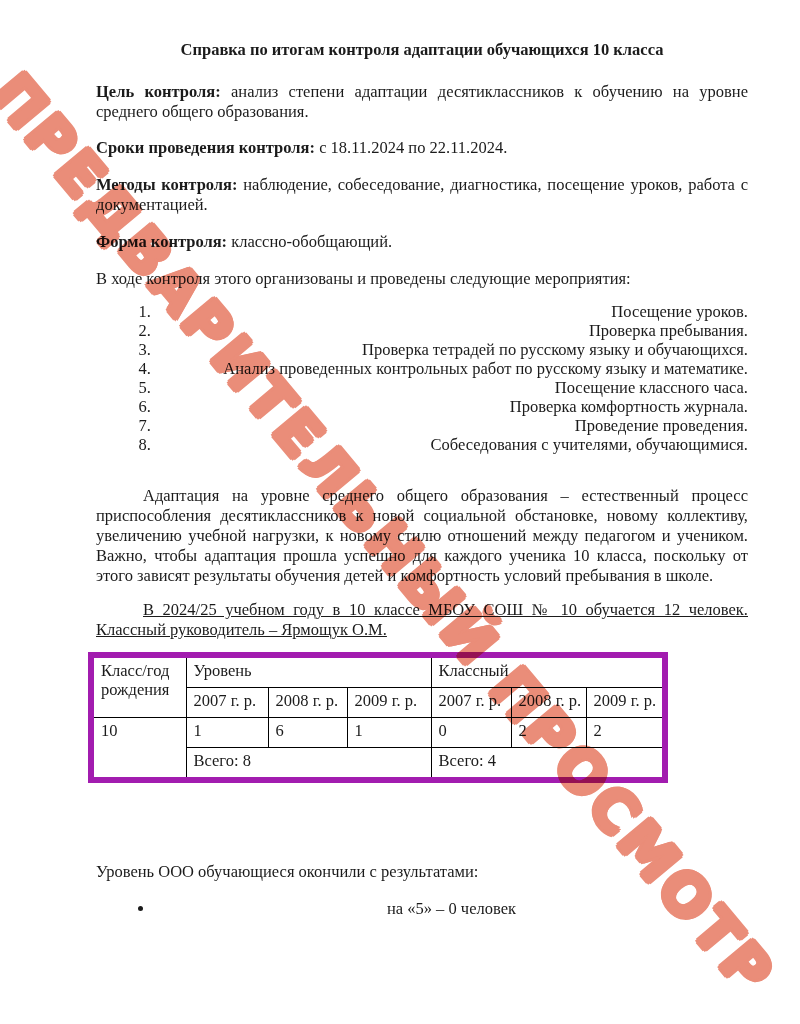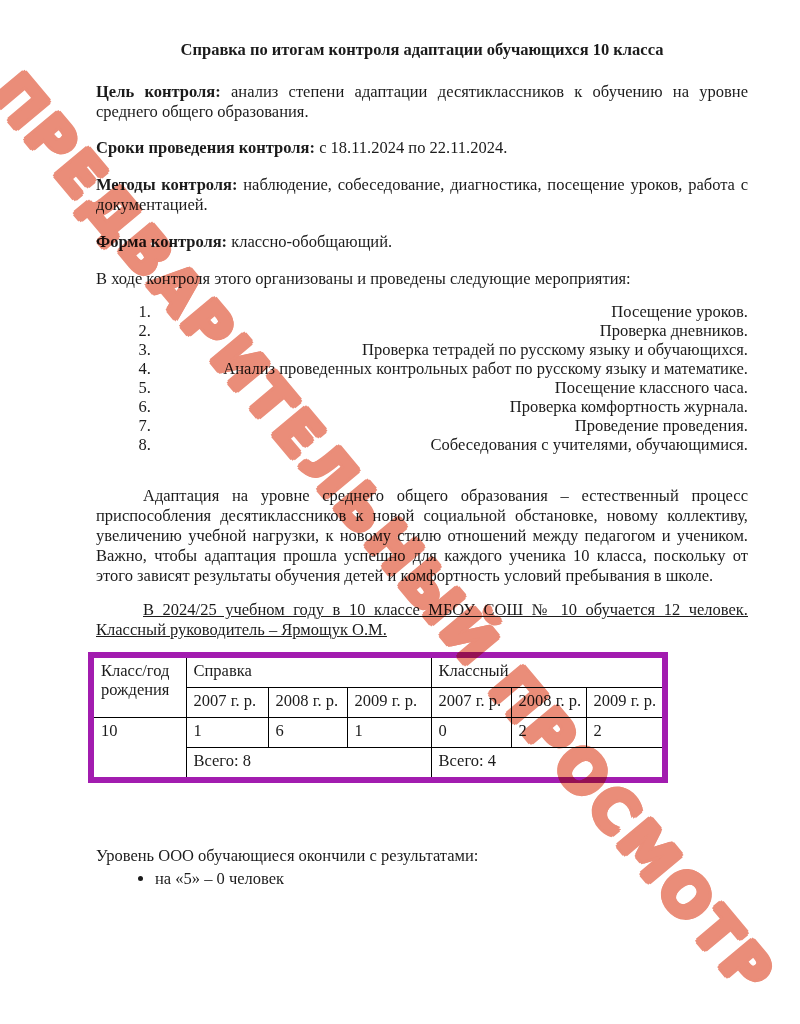--- a/index.html
+++ b/index.html
@@ -48,26 +48,26 @@
     text-align: left;
     line-height: 19px;
   }
   table.roster td {
     border: 1px solid #000;
     padding: 3px 4px 3px 7px;
     vertical-align: top;
     height: 23px;
     overflow: hidden;
   }
-  p.results-intro { margin-top: 63px; }
+  p.results-intro { margin-top: 79px; }
   ul.results {
-    margin: 3px 0 0 0;
+    margin: 17px 0 0 0;
     padding-left: 59px;
     line-height: 19px;
-    text-align: left;
+    text-align: center;
   }
   .watermark {
     position: absolute;
     left: 26px;
     top: 64px;
     transform: rotate(50deg);
     transform-origin: 0 0;
     font-family: "DejaVu Sans", "Liberation Sans", sans-serif;
     font-weight: bold;
     font-size: 58px;
@@ -95,21 +95,21 @@
     <p><span class="label">Сроки проведения контроля:</span><span> с 18.11.2024 по 22.11.2024.</span></p>
 
     <p class="m17"><span class="label">Методы контроля:</span><span> наблюдение, собеседование, диагностика, посещение уроков, работа с документацией.</span></p>
 
     <p class="m17"><span class="label">Форма контроля:</span><span> классно-обобщающий.</span></p>
 
     <p class="m17">В ходе контроля этого организованы и проведены следующие мероприятия:</p>
 
     <ol class="events">
       <li>Посещение уроков.</li>
-      <li>Проверка дневников.</li>
+      <li>Проверка пребывания.</li>
       <li>Проверка тетрадей по русскому языку и обучающихся.</li>
       <li>Анализ проведенных контрольных работ по русскому языку и математике.</li>
       <li>Посещение классного часа.</li>
       <li>Проверка комфортность журнала.</li>
       <li>Проведение проведения.</li>
       <li>Собеседования с учителями, обучающимися.</li>
     </ol>
 
     <p class="indent adaptation">Адаптация на уровне среднего общего образования – естественный процесс приспособления десятиклассников к новой социальной обстановке, новому коллективу, увеличению учебной нагрузки, к новому стилю отношений между педагогом и учеником. Важно, чтобы адаптация прошла успешно для каждого ученика 10 класса, поскольку от этого зависят результаты обучения детей и комфортность условий пребывания в школе.</p>
 
@@ -122,21 +122,21 @@
           <col style="width:82px">
           <col style="width:79px">
           <col style="width:84px">
         <col style="width:80px">
           <col style="width:75px">
           <col style="width:79px">
       </colgroup>
       <tbody>
         <tr>
           <td rowspan="2">Класс/год рождения</td>
-          <td colspan="3">Справка</td>
+          <td colspan="3">Уровень</td>
           <td colspan="3">Классный</td>
         </tr>
         <tr>
           <td>2007 г. р.</td>
           <td>2008 г. р.</td>
           <td>2009 г. р.</td>
           <td>2007 г. р.</td>
           <td>2008 г. р.</td>
           <td>2009 г. р.</td>
         </tr>

